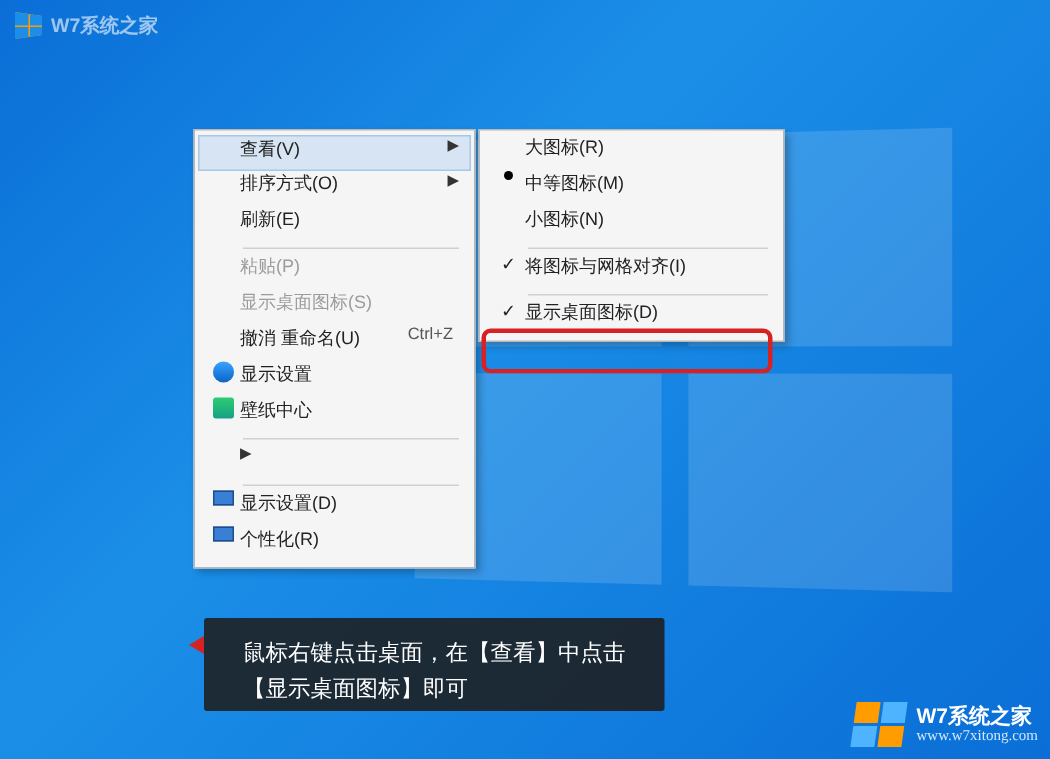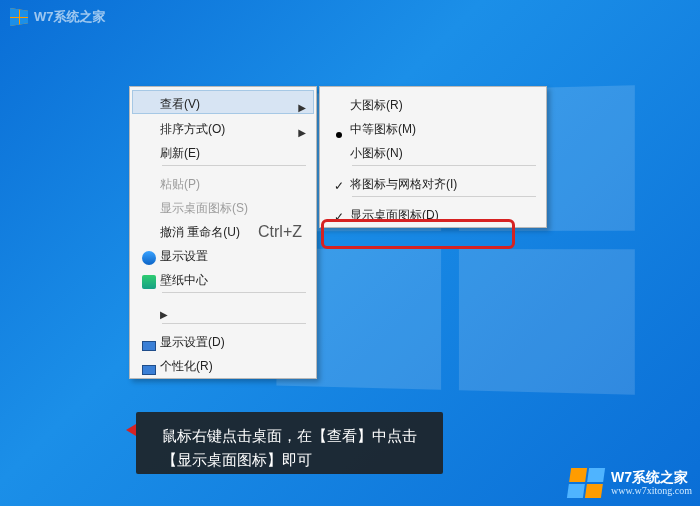--- a/index.html
+++ b/index.html
@@ -25,35 +25,35 @@
     .context-menu {
       position: absolute;
       background: #f5f5f5;
       border: 1px solid #b8b8b8;
       box-shadow: 3px 3px 5px rgba(0,0,0,0.25);
       font-size: 12px;
       color: #222;
       padding: 3px 2px;
     }
     #menu1 { left: 129px; top: 86px; width: 188px; }
-    #menu2 { left: 319px; top: 86px; width: 228px; }
+    #menu2 { left: 319px; top: 86px; width: 204px; }
     
     .menu-item {
       display: flex;
-      align-items: flex-end;
+      align-items: flex-start;
       height: 24px;
       padding: 0 6px;
       cursor: default;
       position: relative;
     }
     .menu-item.hover { background: #d7e4f3; border: 1px solid #a6c8e5; padding: 0 5px; height: 24px; }
     .menu-item.disabled { color: #9c9c9c; }
     .mi-icon { width: 22px; display: flex; justify-content: center; align-items: center; font-size: 12px; color: #444; }
     .mi-label { flex: 1; white-space: nowrap; }
-    .mi-accel { color: #555; font-size: 16px; padding-right: 6px; }
+    .mi-accel { color: #555; font-size: 11px; padding-right: 6px; }
     .mi-arrow { font-size: 10px; color: #333; padding-right: 2px; }
     .menu-sep { height: 1px; background: #d0d0d0; margin: 3px 8px 3px 30px; }
     .radio-dot { width: 6px; height: 6px; background: #000; border-radius: 50%; }
     .check-mark::before { content: "✓"; font-size: 12px; color: #222; }
     
     .highlight-box {
       position: absolute;
       border: 3px solid #d62222;
       border-radius: 6px;
       pointer-events: none;

